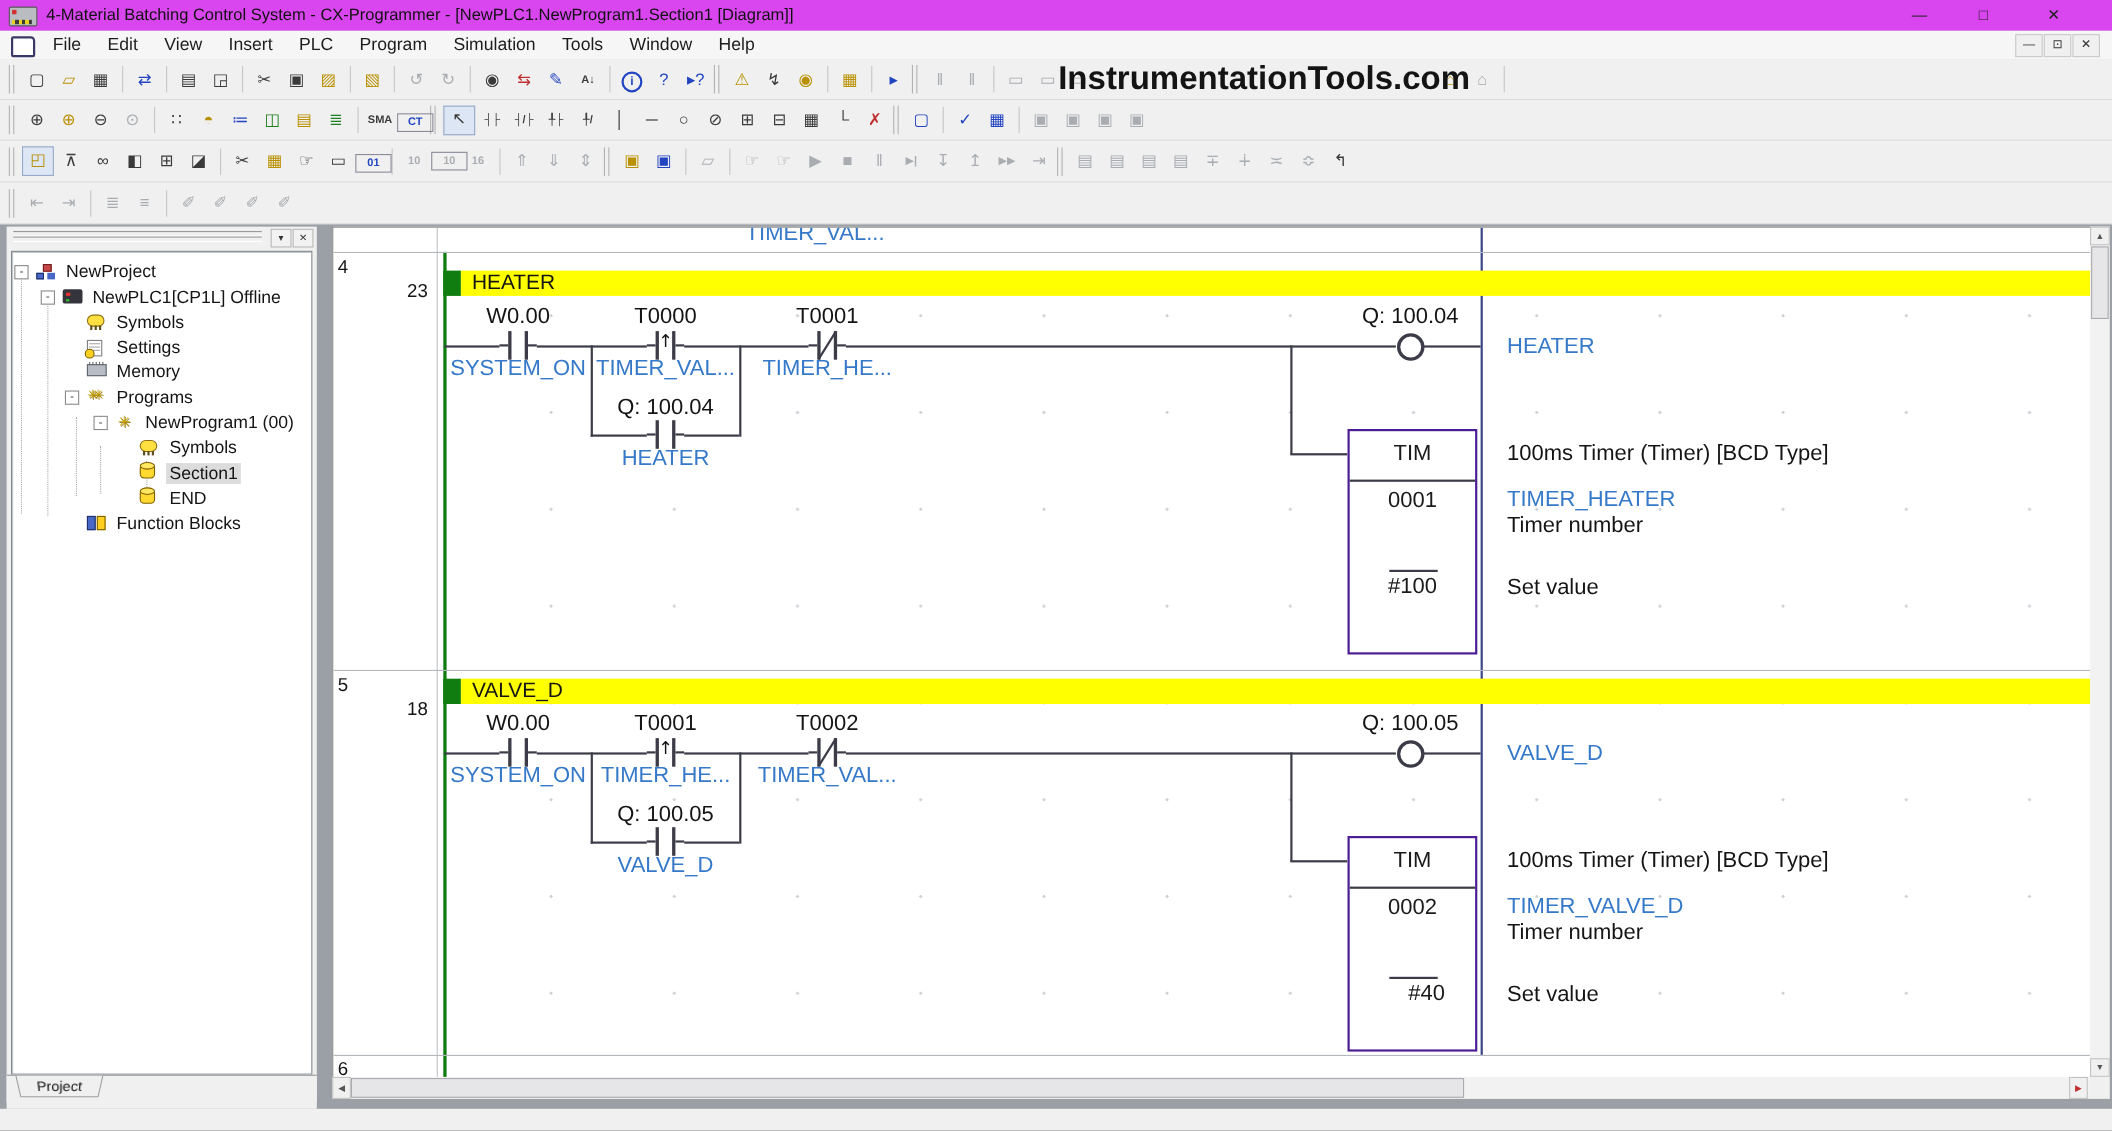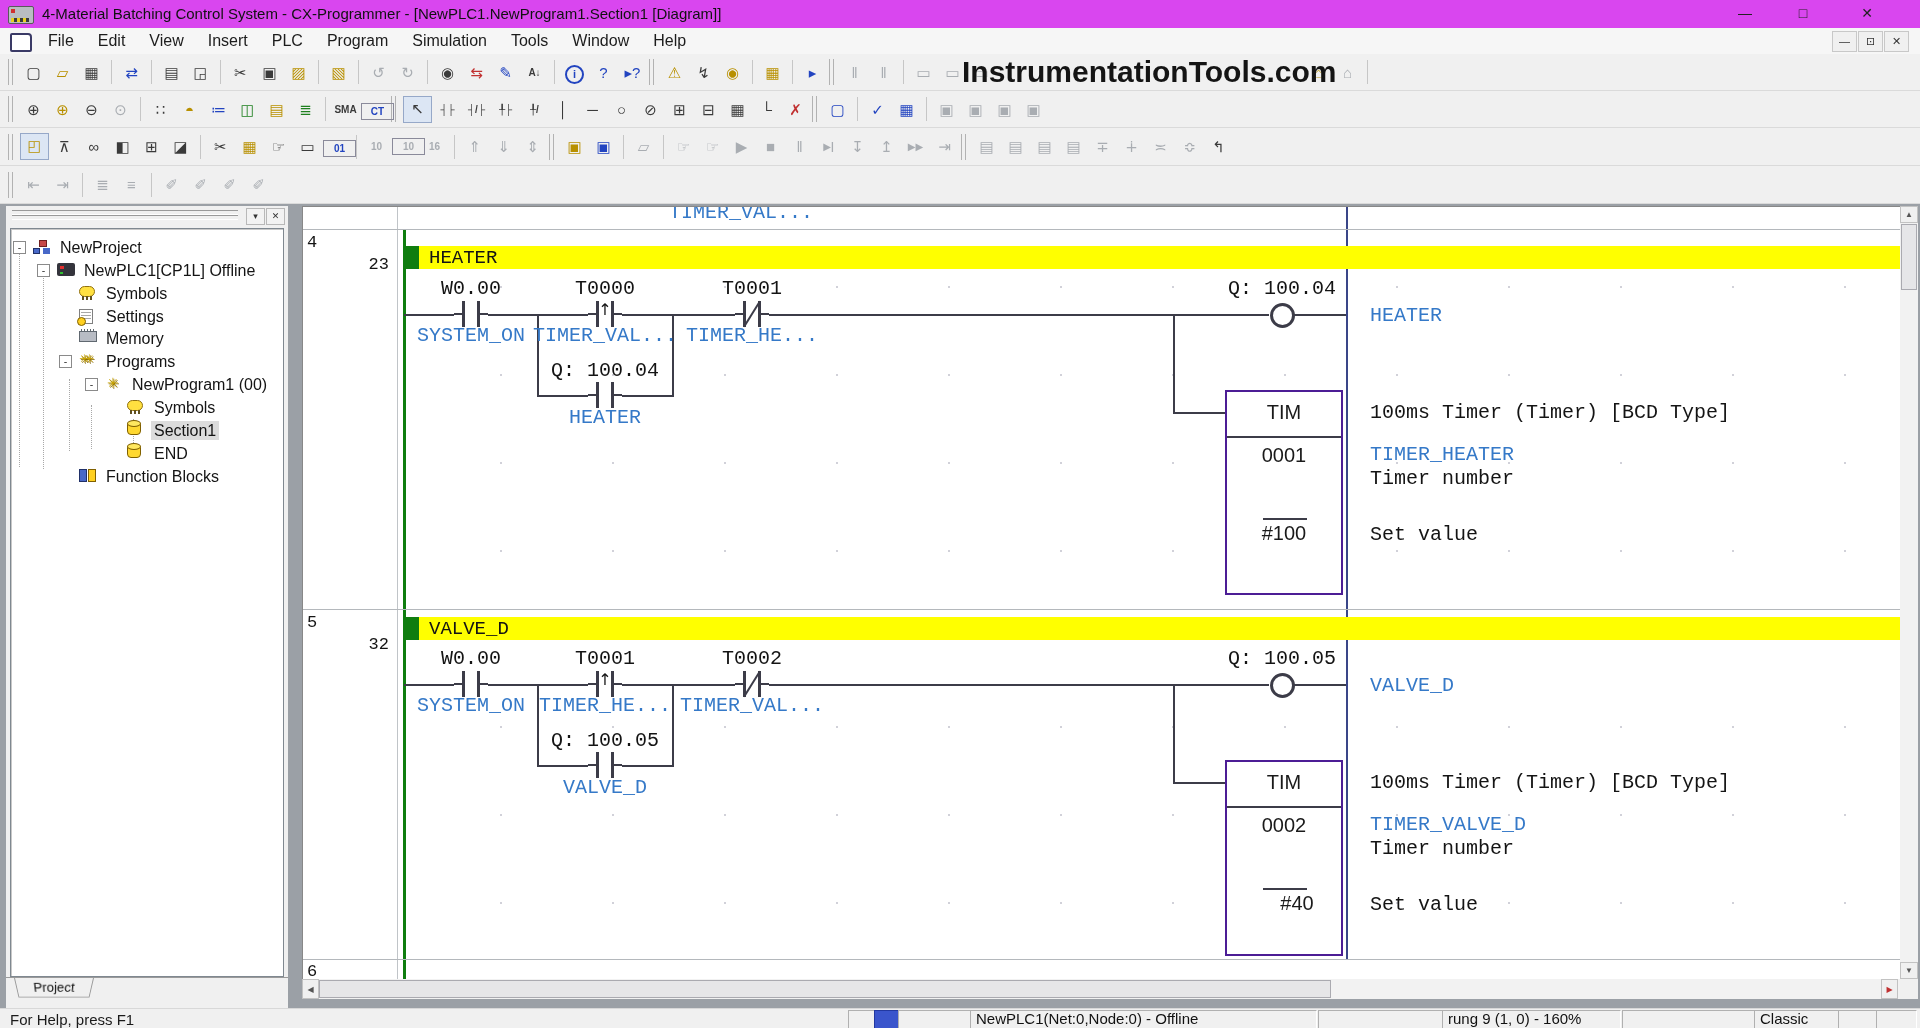--- a/index.html
+++ b/index.html
@@ -74,21 +74,21 @@
   .ti-fb::after{content:"";position:absolute;left:9px;top:0;width:6px;height:11px;background:#ffd020;border:1px solid #806000;}
   #tabstrip{position:absolute;left:6px;top:977px;width:282px;height:24px;background:#f0f0f0;border-top:1px solid #9a9a9a;}
   #project-tab{position:absolute;left:8px;top:0;width:78px;height:21px;background:#f0f0f0;
       border-left:1px solid #9a9a9a;border-right:1px solid #9a9a9a;border-bottom:1px solid #9a9a9a;
       transform:perspective(12px) rotateX(-4deg);transform-origin:top;
       text-align:center;font-size:14px;line-height:20px;color:#111;}
   
   #ladder-view{position:absolute;left:302px;top:206px;width:1598px;height:773px;background:#ffffff;
       border-top:1px solid #888;border-left:1px solid #888;overflow:hidden;}
   .wire{position:absolute;background:#3c3c48;}
-  .lv-text{position:absolute;white-space:nowrap;font-size:20px;color:#141414;font-family:Liberation Mono, monospace;}
+  .lv-text{position:absolute;white-space:nowrap;font-size:20px;color:#141414;}
   .lv-blue{color:#3579c8;}
   .ctbox{position:absolute;width:34px;height:30px;background:#fff;}
   .coil{position:absolute;width:25px;height:25px;border:3px solid #3c3c48;border-radius:50%;background:#fff;box-sizing:border-box;}
   .timbox{position:absolute;width:118px;border:2px solid #4c1d95;background:#fff;box-sizing:border-box;}
   .ybar{position:absolute;background:#ffff00;}
   .gsq{position:absolute;background:#0f7d0f;}
   .bound{position:absolute;height:1px;background:#b4b8bc;}
   .dotgrid{position:absolute;opacity:.75;pointer-events:none;
      background-image:radial-gradient(circle,#c2c2cc 1.3px,transparent 1.5px);
      background-size:112px 88px;background-position:48px 36px;}
@@ -420,21 +420,21 @@
         <div style="position: absolute; left: 0px; top: 44px; width: 100%; height: 2px; background: rgb(60, 60, 72);"></div>
         <div style="position: absolute; left: 0px; top: 52px; width: 100%; text-align: center; font-size: 20px;">0001</div>
         <div style="position: absolute; left: 36px; top: 126px; width: 44px; height: 2px; background: rgb(60, 60, 72);"></div>
         <div style="position: absolute; left: 0px; top: 130px; width: 100%; text-align: center; font-size: 20px;">#100</div>
       </div>
       <div class="lv-text" style="top: 194px; left: 1067px;">100ms Timer (Timer) [BCD Type]</div>
       <div class="lv-text lv-blue" style="top: 236px; left: 1067px;">TIMER_HEATER</div>
       <div class="lv-text" style="top: 260px; left: 1067px;">Timer number</div>
       <div class="lv-text" style="top: 316px; left: 1067px;">Set value</div>
       <div class="lv-text" style="left: 4px; top: 406px; font-size: 17px;">5</div>
-      <div class="lv-text" style="left: 28px; top: 428px; width: 58px; text-align: right; font-size: 17px;">32</div>
+      <div class="lv-text" style="left: 28px; top: 428px; width: 58px; text-align: right; font-size: 17px;">18</div>
       <div class="gsq" style="left: 100px; top: 410px; width: 16px; height: 23px;"></div>
       <div class="ybar" style="left: 116px; top: 410px; width: 1482px; height: 23px;"></div>
       <div class="lv-text" style="left: 126px; top: 411px; font-size: 19px;">VALVE_D</div>
       <div class="wire" style="left: 101px; top: 477px; width: 865px; height: 2px;"></div>
       <div class="wire" style="left: 991px; top: 477px; width: 52px; height: 2px;"></div>
       <div class="wire" style="left: 234px; top: 477px; width: 2px; height: 83px;"></div>
       <div class="wire" style="left: 369px; top: 477px; width: 2px; height: 83px;"></div>
       <div class="wire" style="left: 234px; top: 558px; width: 135px; height: 2px;"></div>
       <div class="wire" style="left: 870px; top: 477px; width: 2px; height: 99px;"></div>
       <div class="wire" style="left: 870px; top: 575px; width: 52px; height: 2px;"></div>
@@ -494,26 +494,13 @@
     <div class="sbbtn" style="left:0;top:756px;width:18px;height:17px;font-size:8px;line-height:16px;">▼</div>
   </div>
 
   <div class="sb" style="left:302px;top:979px;width:1598px;height:20px;">
     <div class="sbbtn" style="left:0;top:0;width:17px;height:20px;font-size:8px;line-height:19px;">◀</div>
     <div class="sbthumb" style="left:17px;top:1px;width:1012px;height:18px;"></div>
     <div class="sbbtn" style="left:1579px;top:0;width:17px;height:20px;font-size:8px;line-height:19px;color:#c03030;">▶</div>
   </div>
   <div class="abs" style="left:1900px;top:979px;width:18px;height:20px;background:#f0f0f0;"></div>
 
-  <div id="statusbar">
-    <span style="position:absolute;left:10px;top:2px;">For Help, press F1</span>
-    <div class="scell" style="left:848px;width:20px;"></div>
-    <div class="scell" style="left:874px;width:18px;background:#3a55cc;border-color:#2238a0 #6a84e8 #6a84e8 #2238a0;"></div>
-    <div class="scell" style="left:898px;width:66px;"></div>
-    <div class="scell" style="left:970px;width:340px;">NewPLC1(Net:0,Node:0) - Offline</div>
-    <div class="scell" style="left:1318px;width:118px;"></div>
-    <div class="scell" style="left:1442px;width:172px;">rung 9 (1, 0)  - 160%</div>
-    <div class="scell" style="left:1622px;width:126px;"></div>
-    <div class="scell" style="left:1754px;width:78px;">Classic</div>
-    <div class="scell" style="left:1838px;width:32px;"></div>
-    <div class="scell" style="left:1876px;width:34px;"></div>
-  </div>
 </div>
 
 </body></html>

